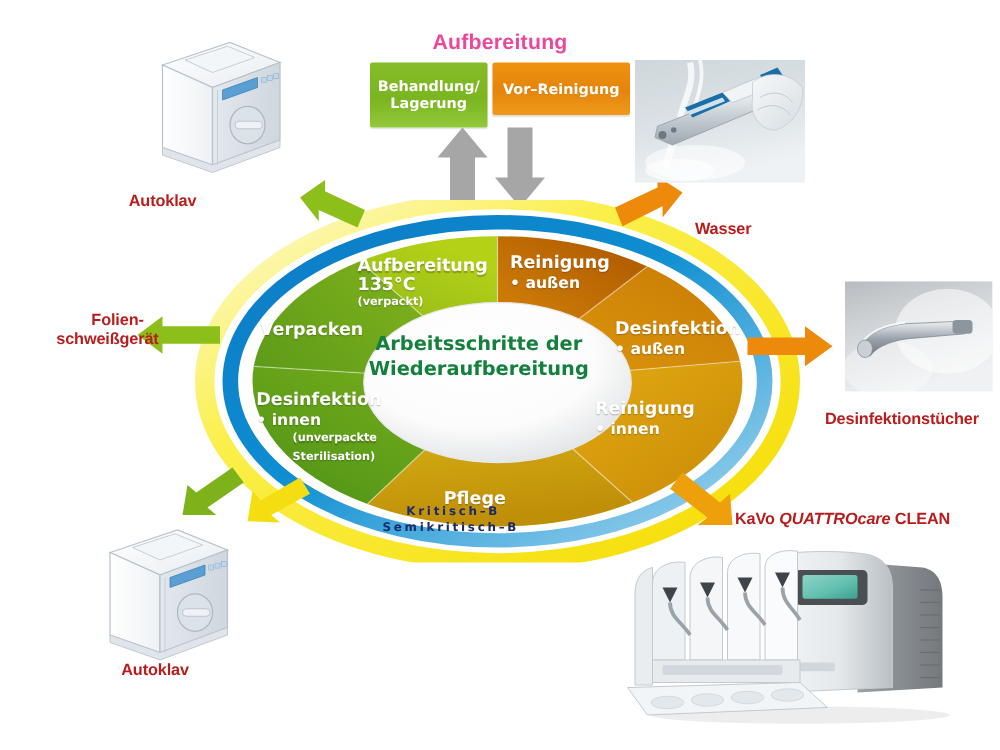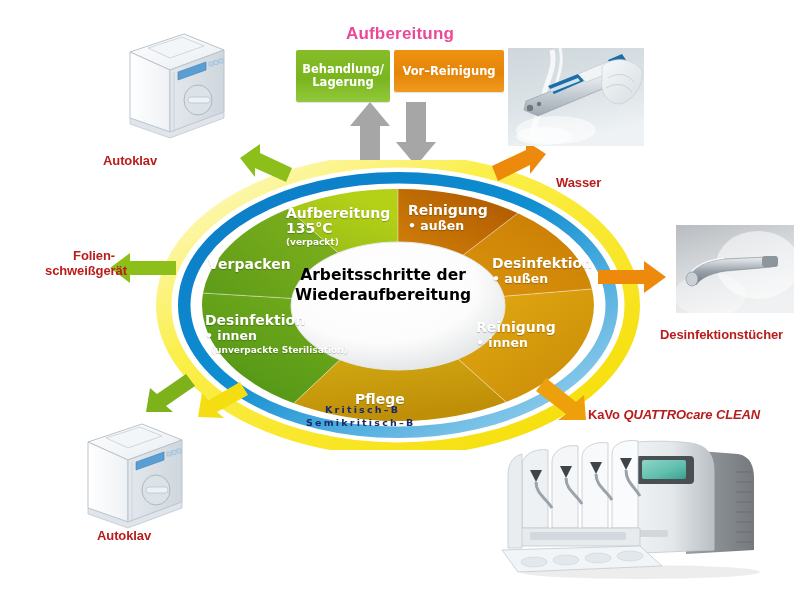--- a/index.html
+++ b/index.html
@@ -39,21 +39,21 @@
   .seg-txt{
     position:absolute;color:#ffffff;font-weight:bold;
     font-family:"DejaVu Sans","Liberation Sans",sans-serif;
     text-shadow:0 1px 1px rgba(0,0,0,.25);line-height:15px;
   }
   .seg-main{font-size:14px;}
   .seg-sub{font-size:12.5px;font-weight:bold;}
   .seg-tiny{font-size:9px;font-weight:bold;}
   #center-text{
     position:absolute;left:288px;top:265px;width:190px;text-align:center;
-    color:#000000;font-size:15.5px;font-weight:bold;line-height:20px;
+    color:#15803d;font-size:15.5px;font-weight:bold;line-height:20px;
   }
   .ring-lbl{
     position:absolute;color:#1b2a6b;font-size:9.5px;font-weight:bold;
     letter-spacing:2.2px;white-space:nowrap;
   }
   
   .photo{position:absolute;overflow:hidden;background:#e9ecef;}
   
   .autoclave svg{display:block;}
 </style>
@@ -176,21 +176,21 @@
   <div class="seg-tiny" style="margin-top:-1px;">(verpackt)</div>
 </div>
 
 <div class="seg-txt seg-main" style="left:208px;top:257px;">
   <span>Verpacken</span>
 </div>
 
 <div class="seg-txt seg-main" style="left:205px;top:313px;width:150px;">
   <span>Desinfektion</span><br>
   <span class="seg-sub">• innen</span>
-  <div class="seg-tiny" style="margin-top:0px;margin-left:6px;">(unverpackte Sterilisation)</div>
+  <div class="seg-tiny" style="margin-top:0px;margin-left:29px;">(unverpackte Sterilisation)</div>
 </div>
 
 <div class="seg-txt seg-main" style="left:355px;top:368px;margin-top:24px;">
   <span>Pflege</span>
 </div>
 
 <div class="seg-txt seg-main" style="left:476px;top:320px;">
   <span>Reinigung</span><br>
   <span class="seg-sub">• innen</span>
 </div>
@@ -356,21 +356,21 @@
 
     <path d="M12,52 C18,42 30,36 48,34 L92,32 L96,42 L50,46 C34,48 24,54 20,60 Z" fill="url(#hp2)" stroke="#7d868d" stroke-width=".6"></path>
     <path d="M14,49 C20,40 32,35 48,33" fill="none" stroke="#ffffff" stroke-opacity=".8" stroke-width="1.6"></path>
     <ellipse cx="16" cy="54" rx="6" ry="7" fill="#c9d0d6" stroke="#828c93" stroke-width=".6"></ellipse>
     <rect x="86" y="31" width="16" height="11" rx="3" fill="#8d969d"></rect>
   </svg>
 </div>
 <div class="lbl" style="left:660px;top:327px;">Desinfektionstücher</div>
 
 <div class="lbl" style="left:588px;top:407px;">
-  <span>KaVo </span><span style="font-style:italic;font-weight:bold;">QUATTRO</span><span style="font-style:italic;">care </span><span style="font-style:italic;text-align:right;">CLEAN</span>
+  <span>KaVo </span><span style="font-style:italic;font-weight:bold;">QUATTRO</span><span style="font-style:italic;">care </span><span style="text-align:right;">CLEAN</span>
 </div>
 
 <div class="abs" style="left:500px;top:432px;width:268px;height:148px;">
   <svg width="268" height="148" viewBox="0 0 268 148">
     <defs>
       <linearGradient id="mBodyR" x1="0" y1="0" x2="1" y2="0">
         <stop offset="0%" stop-color="#f4f6f7"></stop>
           <stop offset="55%" stop-color="#e4e8eb"></stop>
         <stop offset="100%" stop-color="#b9bfc4"></stop>
       </linearGradient>

